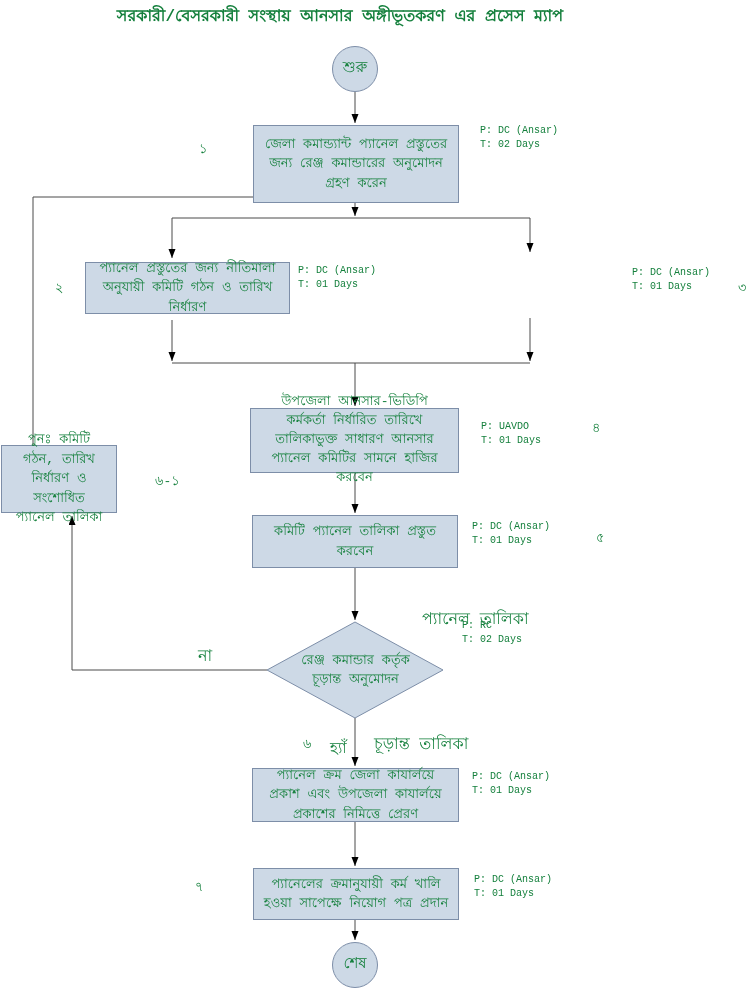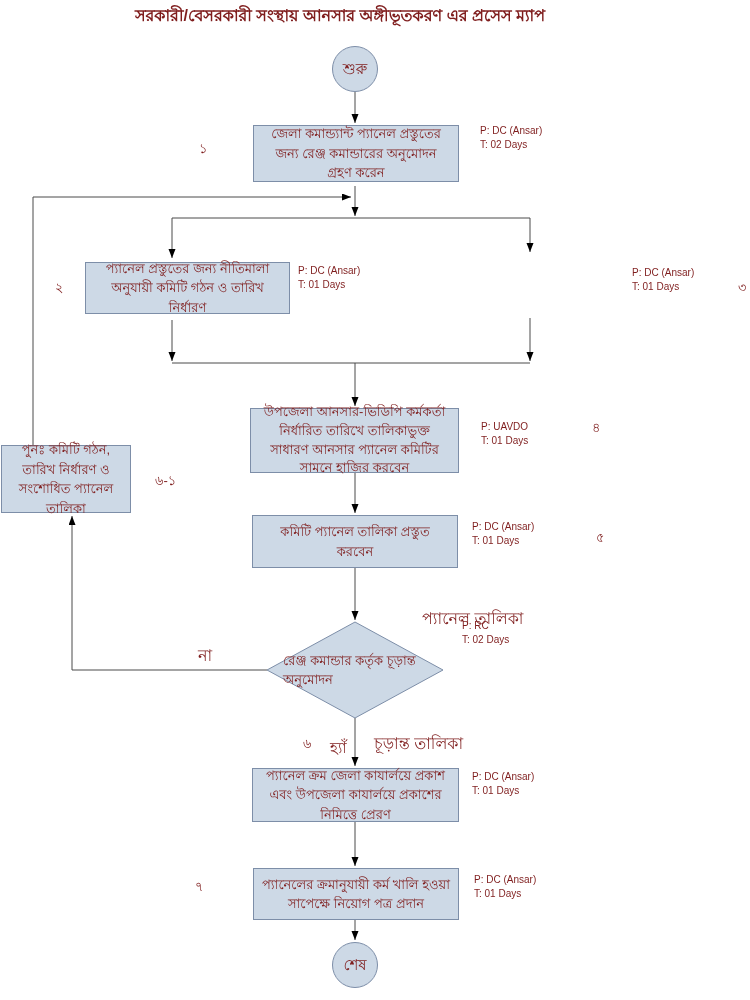--- a/index.html
+++ b/index.html
@@ -1,34 +1,34 @@
 <!DOCTYPE html>
 <html style="--fill: #cdd9e6; --stroke: #7d8ea8; --line: #4a4a4a; --arrow: #000000;"><head>
 <meta charset="utf-8">
 <style>
   html,body{margin:0;padding:0;background:#fff;}
   .canvas{
     position:relative;width:750px;height:1000px;background:#ffffff;
-    font-family:Liberation Sans, sans-serif;color:#7f1d1d;overflow:hidden;
+    font-family:Liberation Mono, monospace;color:#15803d;overflow:hidden;
   }
   .wires{position:absolute;left:0;top:0;width:750px;height:1000px;}
   .title{
     position:absolute;left:0;top:3px;width:680px;text-align:center;
     font-size:16px;font-weight:bold;
   }
   .node{
     position:absolute;box-sizing:border-box;
     background:var(--fill,#cdd9e6);border:1px solid var(--stroke,#7d8ea8);
     display:flex;align-items:center;justify-content:center;text-align:center;
     font-size:13px;line-height:1.5;padding:3px 8px;
   }
   .circle{border-radius:50%;font-size:15px;padding:0;}
   .dtext{
     position:absolute;display:flex;align-items:center;justify-content:center;
-    font-size:13px;line-height:1.5;background:transparent;
+    text-align:center;font-size:13px;line-height:1.5;background:transparent;
   }
   .ann{position:absolute;font-size:10px;line-height:1.35;}
   .ann div{white-space:nowrap;}
   .num{position:absolute;font-size:13px;}
   .flabel{position:absolute;font-size:16px;white-space:nowrap;}
   .flabel.small{font-size:15px;}
 </style>
 </head>
 <body>
 
@@ -68,21 +68,21 @@
 
       <polygon points="355,622 443,670 355,718 267,670" style="fill:var(--fill,#cdd9e6);stroke:var(--stroke,#7d8ea8)"></polygon>
     </g>
   </svg>
 
   <div class="title">সরকারী/বেসরকারী সংস্থায় আনসার অঙ্গীভূতকরণ এর প্রসেস ম্যাপ</div>
 
   <div class="node circle" style="left:332px;top:46px;width:46px;height:46px">শুরু</div>
   <div class="node circle" style="left:332px;top:942px;width:46px;height:46px">শেষ</div>
 
-  <div class="node" style="left:253px;top:125px;width:206px;height:57px">জেলা কমান্ড্যান্ট প্যানেল প্রস্তুতের জন্য রেঞ্জ কমান্ডারের অনুমোদন গ্রহণ করেন</div>
+  <div class="node" style="left:253px;top:125px;width:206px;height:78px">জেলা কমান্ড্যান্ট প্যানেল প্রস্তুতের জন্য রেঞ্জ কমান্ডারের অনুমোদন গ্রহণ করেন</div>
   <div class="num" style="left:199px;top:139px">১</div>
   <div class="ann" style="left:480px;top:124px">
     <div>P: DC (Ansar)</div>
     <div>T: 02 Days</div>
   </div>
 
   <div class="node" style="left:85px;top:262px;width:205px;height:52px">প্যানেল প্রস্তুতের জন্য নীতিমালা অনুযায়ী কমিটি গঠন ও তারিখ নির্ধারণ</div>
   <div class="num" style="left:55px;top:278px">২</div>
   <div class="ann" style="left:298px;top:264px">
     <div>P: DC (Ansar)</div>
@@ -95,21 +95,21 @@
     <div>T: 01 Days</div>
   </div>
 
   <div class="node" style="left:250px;top:408px;width:209px;height:65px;line-height:1.45">উপজেলা আনসার-ভিডিপি কর্মকর্তা নির্ধারিত তারিখে তালিকাভুক্ত সাধারণ আনসার প্যানেল কমিটির সামনে হাজির করবেন</div>
   <div class="num" style="left:592px;top:418px">৪</div>
   <div class="ann" style="left:481px;top:420px">
     <div>P: UAVDO</div>
     <div>T: 01 Days</div>
   </div>
 
-  <div class="node" style="left:1px;top:445px;width:130px;height:68px">পুনঃ  কমিটি গঠন, তারিখ নির্ধারণ ও সংশোধিত প্যানেল তালিকা</div>
+  <div class="node" style="left:1px;top:445px;width:116px;height:68px">পুনঃ  কমিটি গঠন, তারিখ নির্ধারণ ও সংশোধিত প্যানেল তালিকা</div>
   <div class="num" style="left:155px;top:471px">৬-১</div>
 
   <div class="node" style="left:252px;top:515px;width:206px;height:53px">কমিটি প্যানেল তালিকা প্রস্তুত করবেন</div>
   <div class="num" style="left:596px;top:528px">৫</div>
   <div class="ann" style="left:472px;top:520px">
     <div>P: DC (Ansar)</div>
     <div>T: 01 Days</div>
   </div>
 
   <div class="flabel" style="left:422px;top:606px">প্যানেল তালিকা</div>

